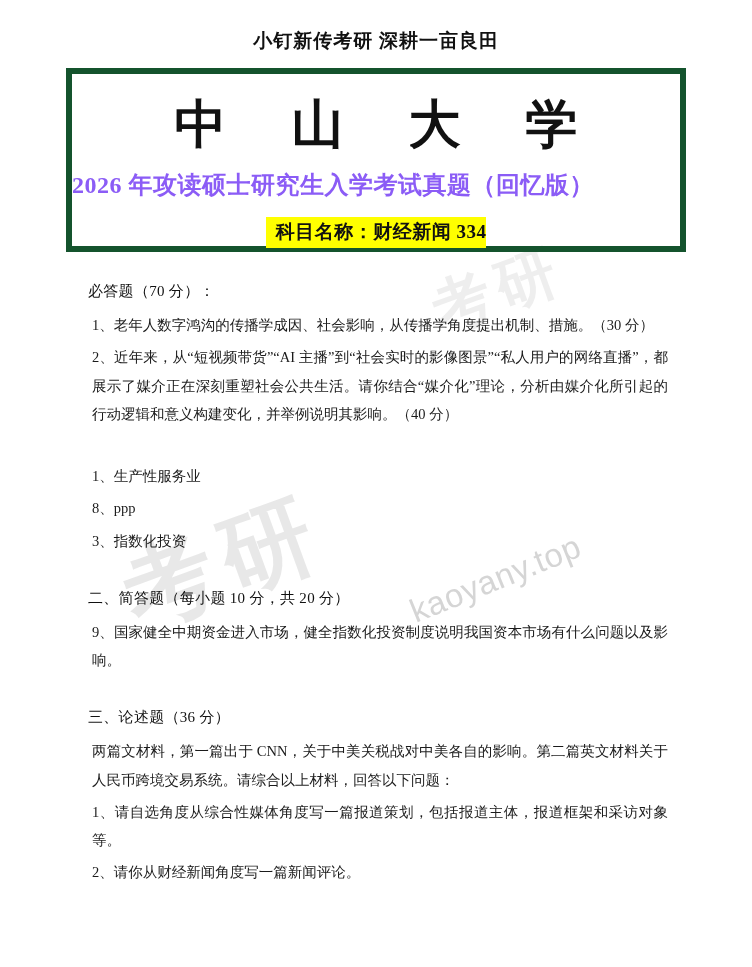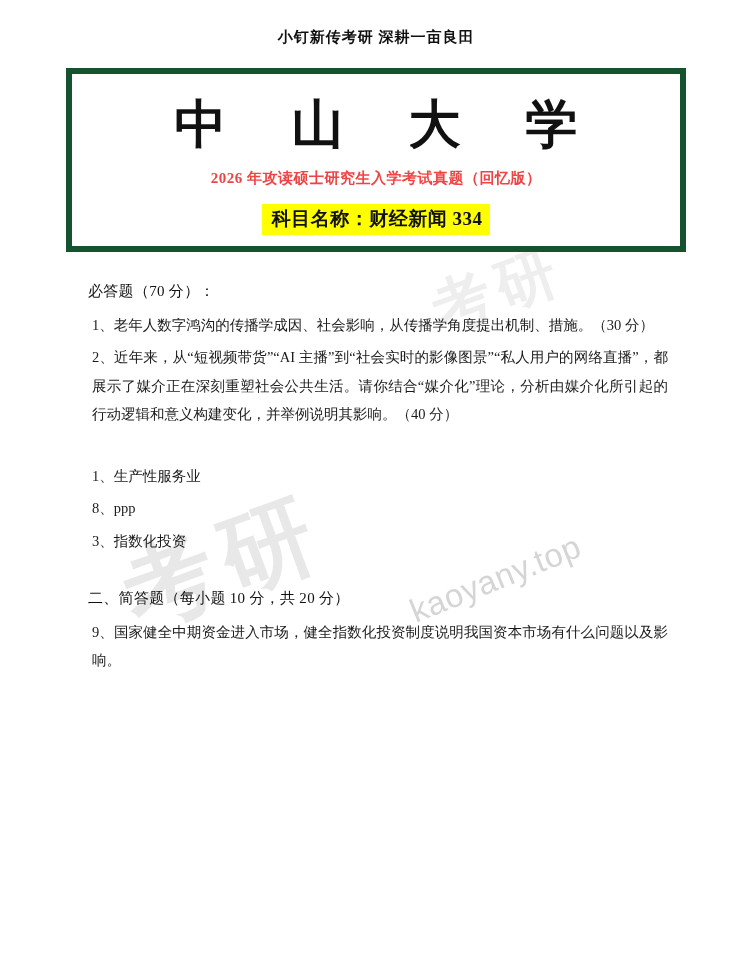--- a/index.html
+++ b/index.html
@@ -54,21 +54,21 @@
     white-space: nowrap;
   }
 
   
   .top-header {
     position: absolute;
     top: 28px;
     left: 0;
     width: 752px;
     text-align: center;
-    font-size: 15px;
+    font-size: 19px;
     font-weight: bold;
     color: #111;
     letter-spacing: 1px;
     z-index: 10;
   }
 
   
   .title-box {
     position: absolute;
     left: 66px;
@@ -83,37 +83,36 @@
     text-align: center;
     font-size: 52px;
     font-weight: bold;
     letter-spacing: 26px;
     padding-left: 26px;
     margin-top: 20px;
     line-height: 1.18;
     color: #111;
   }
   .exam-line {
-    text-align: center;
-    font-size: 15px;
+    font-size: 24px;
     font-weight: bold;
     margin-top: 14px;
-    color: #ef4444;
+    color: #8b5cf6;
     letter-spacing: 0.5px;
   }
   .subject-wrap {
     text-align: center;
     margin-top: 16px;
   }
   .subject {
     display: inline-block;
     background: #ffff00;
     font-size: 19px;
     font-weight: bold;
-    padding: 2px 8px 3px 10px;
+    padding: 2px 0 3px 10px;
     color: #111;
     letter-spacing: 0.5px;
   }
 
   
   .content {
     position: absolute;
     left: 88px;
     top: 282px;
     width: 580px;
@@ -175,15 +174,21 @@
 
     <div class="spacer-lg"></div>
 
     <div class="block">
       <div class="sec-head">二、简答题（每小题 10 分，共 20 分）</div>
       <p class="para">9、国家健全中期资金进入市场，健全指数化投资制度说明我国资本市场有什么问题以及影响。</p>
     </div>
 
     <div class="spacer-lg"></div>
 
+    <div class="block">
+      <div class="sec-head">三、论述题（36 分）</div>
+      <p class="para">两篇文材料，第一篇出于 CNN，关于中美关税战对中美各自的影响。第二篇英文材料关于人民币跨境交易系统。请综合以上材料，回答以下问题：</p>
+      <p class="para">1、请自选角度从综合性媒体角度写一篇报道策划，包括报道主体，报道框架和采访对象等。</p>
+      <p class="para">2、请你从财经新闻角度写一篇新闻评论。</p>
+    </div>
 
   </div>
 </div>
 
 </body></html>

